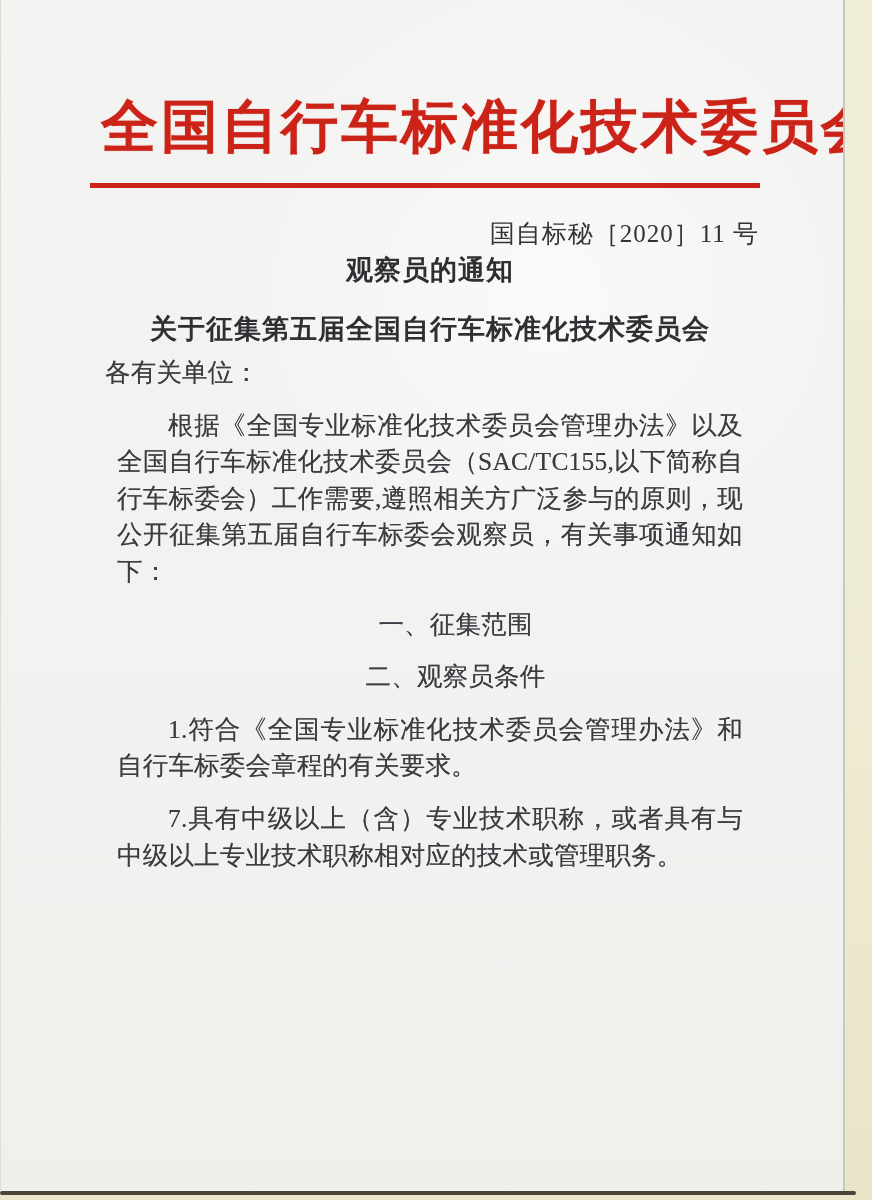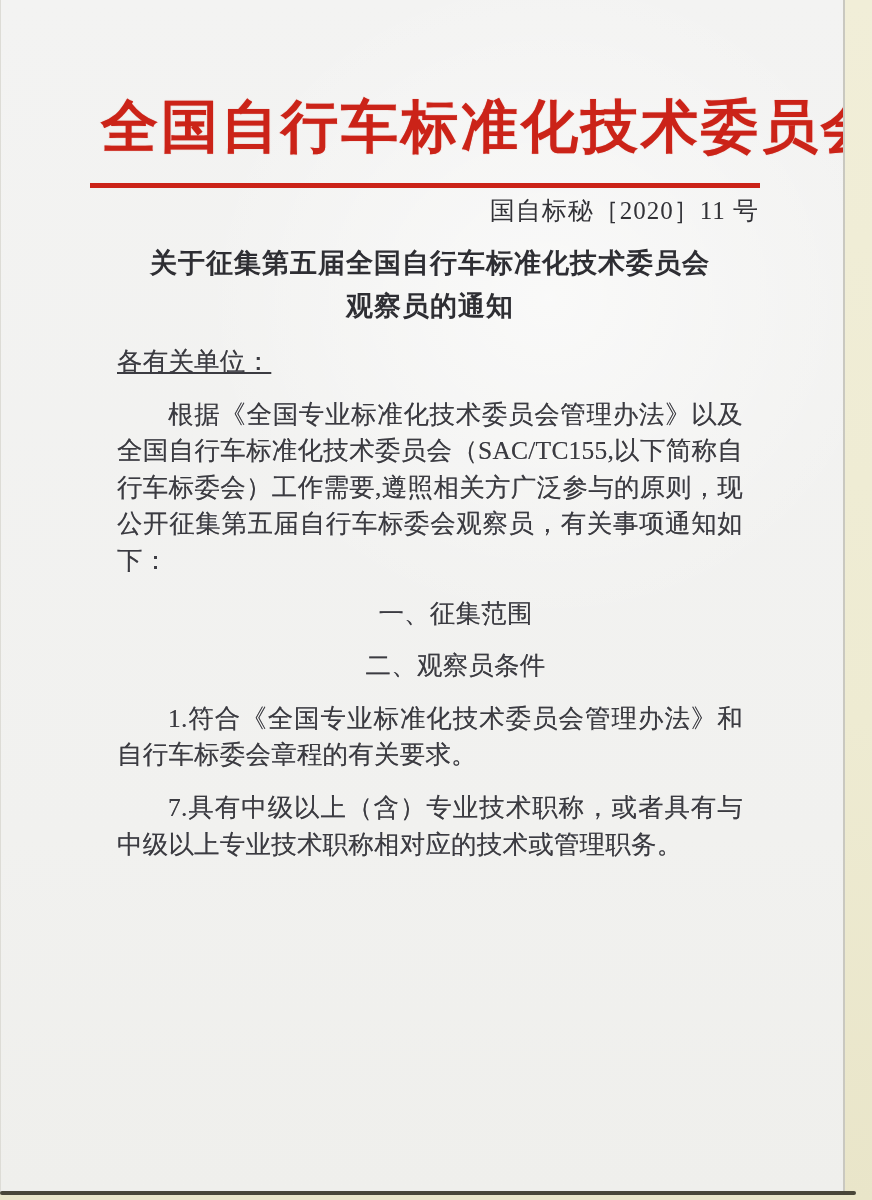--- a/index.html
+++ b/index.html
@@ -55,21 +55,21 @@
     white-space: nowrap;
     text-shadow: 0 0 1px rgba(205,35,22,0.55);
   }
   .rule {
     margin-top: 26px;
     margin-left: -11px;
     width: 670px;
     height: 5px;
   }
   .doc-number {
-    margin-top: 8px;
+    margin-top: 31px;
     font-size: 25px;
     line-height: 30px;
     text-align: right;
     letter-spacing: 1px;
     color: #323237;
   }
   .notice-title {
     font-size: 27px;
     font-weight: bold;
     line-height: 43px;
@@ -82,22 +82,21 @@
   }
   .body-block {
     margin-top: 2px;
     font-size: 25.5px;
     line-height: 36.6px;
     letter-spacing: 0.2px;
     color: #3b3b41;
     text-shadow: 0 0 0.5px rgba(59,59,65,0.6);
   }
   .salutation {
-    margin: 16px;
-    text-decoration: underline;
+    margin: 4px;
   }
   .para {
     margin: 16px;
     text-indent: 2em;
     text-align: justify;
     text-justify: inter-ideograph;
   }
   .para.heading {
     text-align: center;
   }
@@ -107,23 +106,23 @@
 
 <div class="paper">
   <div class="content">
 
     <div class="letterhead" style="color: rgb(203, 35, 24);">全国自行车标准化技术委员会</div>
 
     <div class="rule" style="background: rgb(203, 35, 24);"></div>
 
     <div class="doc-number">国自标秘［2020］11 号</div>
 
+    <div class="notice-title">观察员的通知</div>
+
     <div class="notice-title first">关于征集第五届全国自行车标准化技术委员会</div>
-
-    <div class="notice-title">观察员的通知</div>
 
     <div class="body-block">
       <p class="salutation">各有关单位：</p>
 
     <p class="para body">根据《全国专业标准化技术委员会管理办法》以及全国自行车标准化技术委员会（SAC/TC155,以下简称自行车标委会）工作需要,遵照相关方广泛参与的原则，现公开征集第五届自行车标委会观察员，有关事项通知如下：</p>
         <p class="para heading">一、征集范围</p>
         <p class="para heading">二、观察员条件</p>
         <p class="para body">1.符合《全国专业标准化技术委员会管理办法》和自行车标委会章程的有关要求。</p>
         <p class="para body">7.具有中级以上（含）专业技术职称，或者具有与中级以上专业技术职称相对应的技术或管理职务。</p>
       </div>

